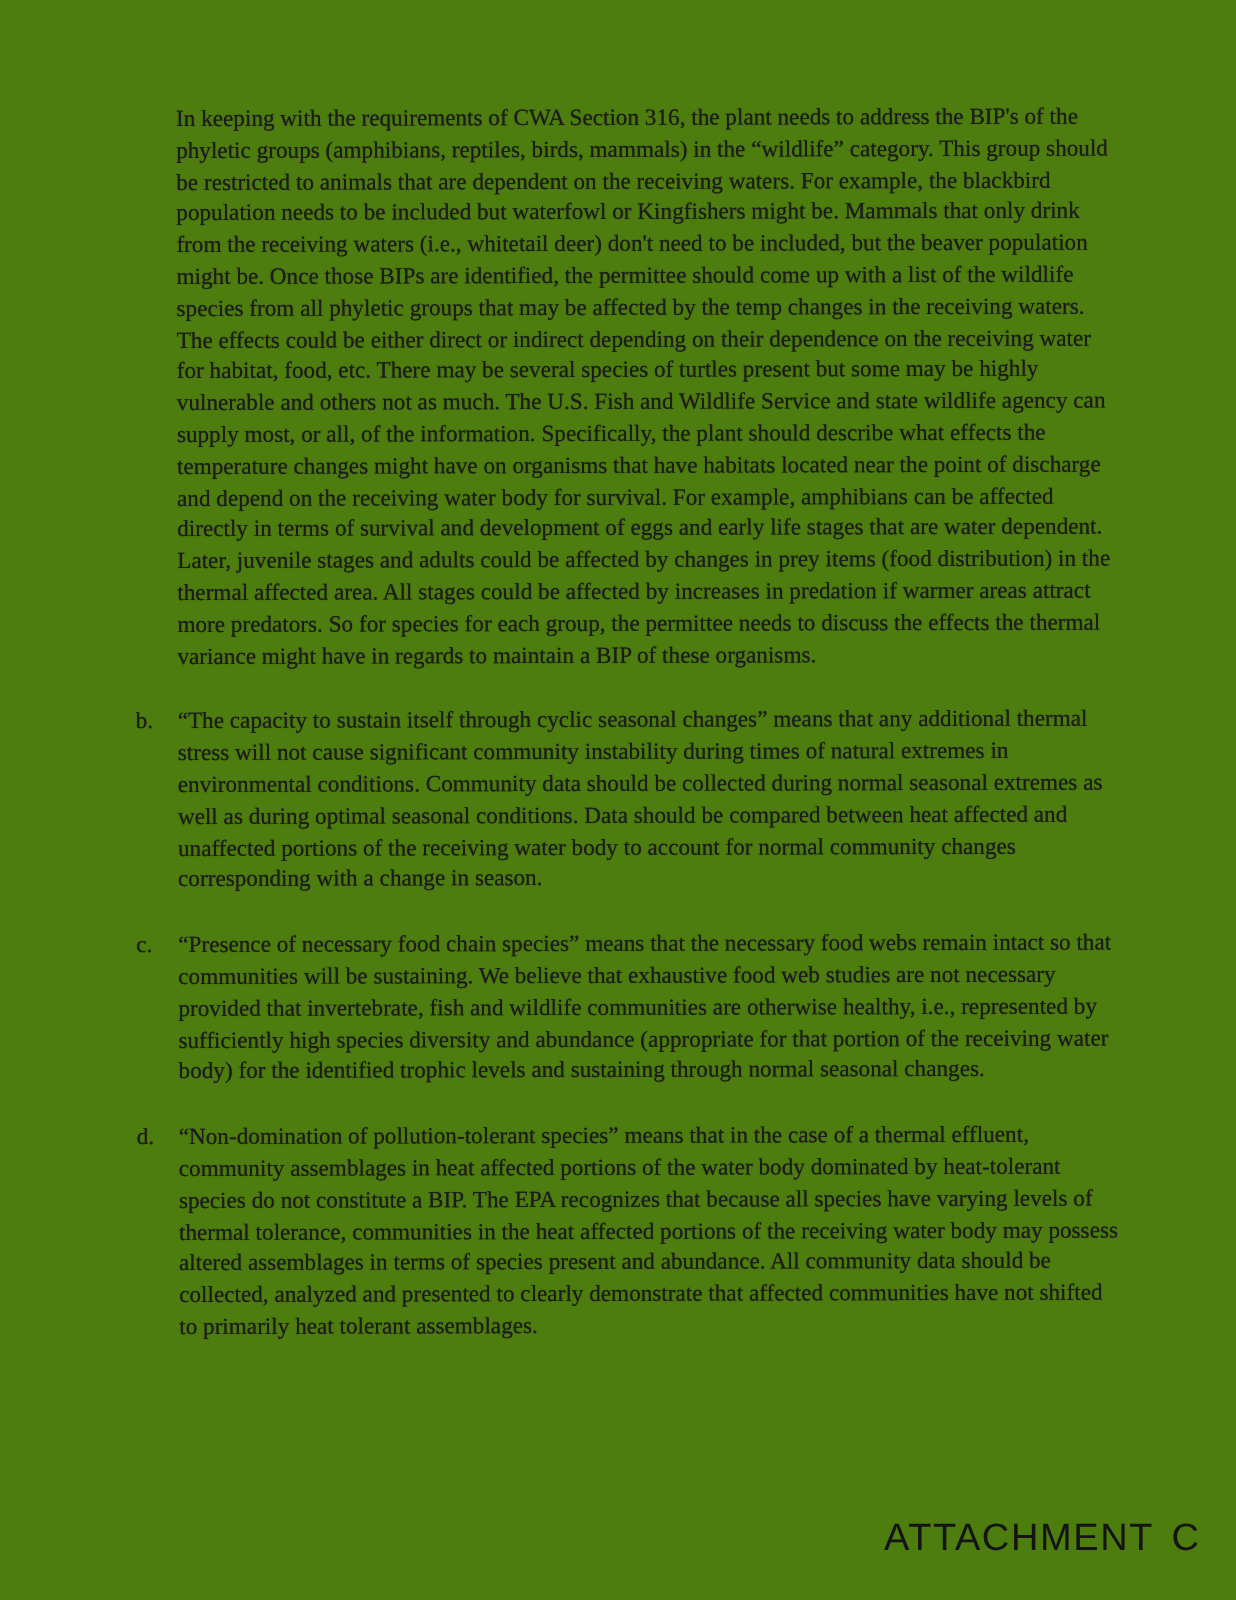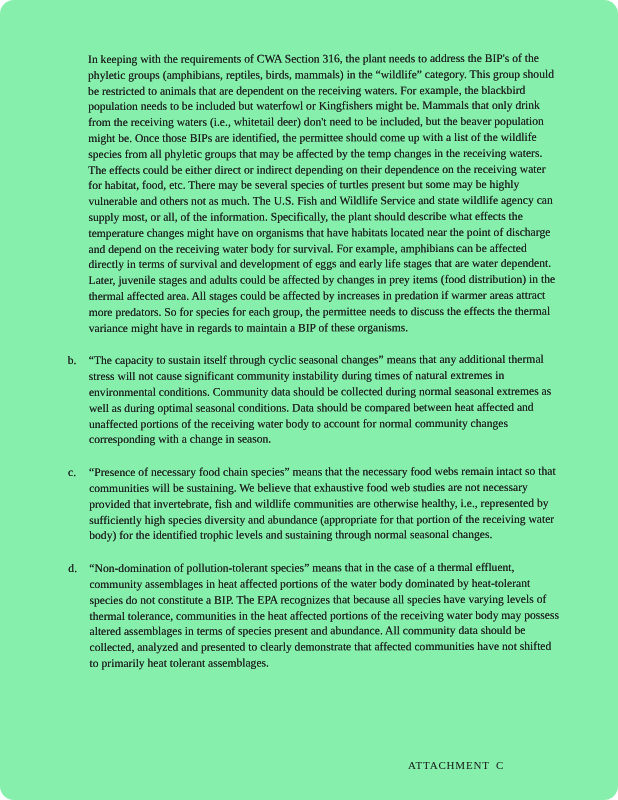--- a/index.html
+++ b/index.html
@@ -10,22 +10,21 @@
   body {
     width: 618px;
     height: 800px;
     position: relative;
     overflow: hidden;
     font-family: "Liberation Serif", serif;
   }
   .page {
     position: absolute;
     inset: 0;
-    background: #86efac;
-    border-radius: 14px;
+    background: #4d7c0f;
   }
   .content {
     position: absolute;
     left: 88px;
     top: 52px;
     width: 470px;
     font-size: 11.6px;
     line-height: 15.8px;
     color: #1c1c1c;
     text-shadow: 0 0 0.45px rgba(20,20,20,0.75);
@@ -45,24 +44,24 @@
     top: 0;
   }
   .itext {
     margin: 0;
   }
   .term {
     text-underline-offset: 2px;
   }
   .footer {
     position: absolute;
-    left: 408px;
+    left: 442px;
     top: 759px;
-    font-family: Liberation Serif, serif;
-    font-size: 11px;
+    font-family: Liberation Sans, sans-serif;
+    font-size: 19px;
     letter-spacing: 0.8px;
     word-spacing: 3px;
     color: #141414;
   }
 </style>
 </head>
 <body>
 
 <div class="page">
   <div class="content">

